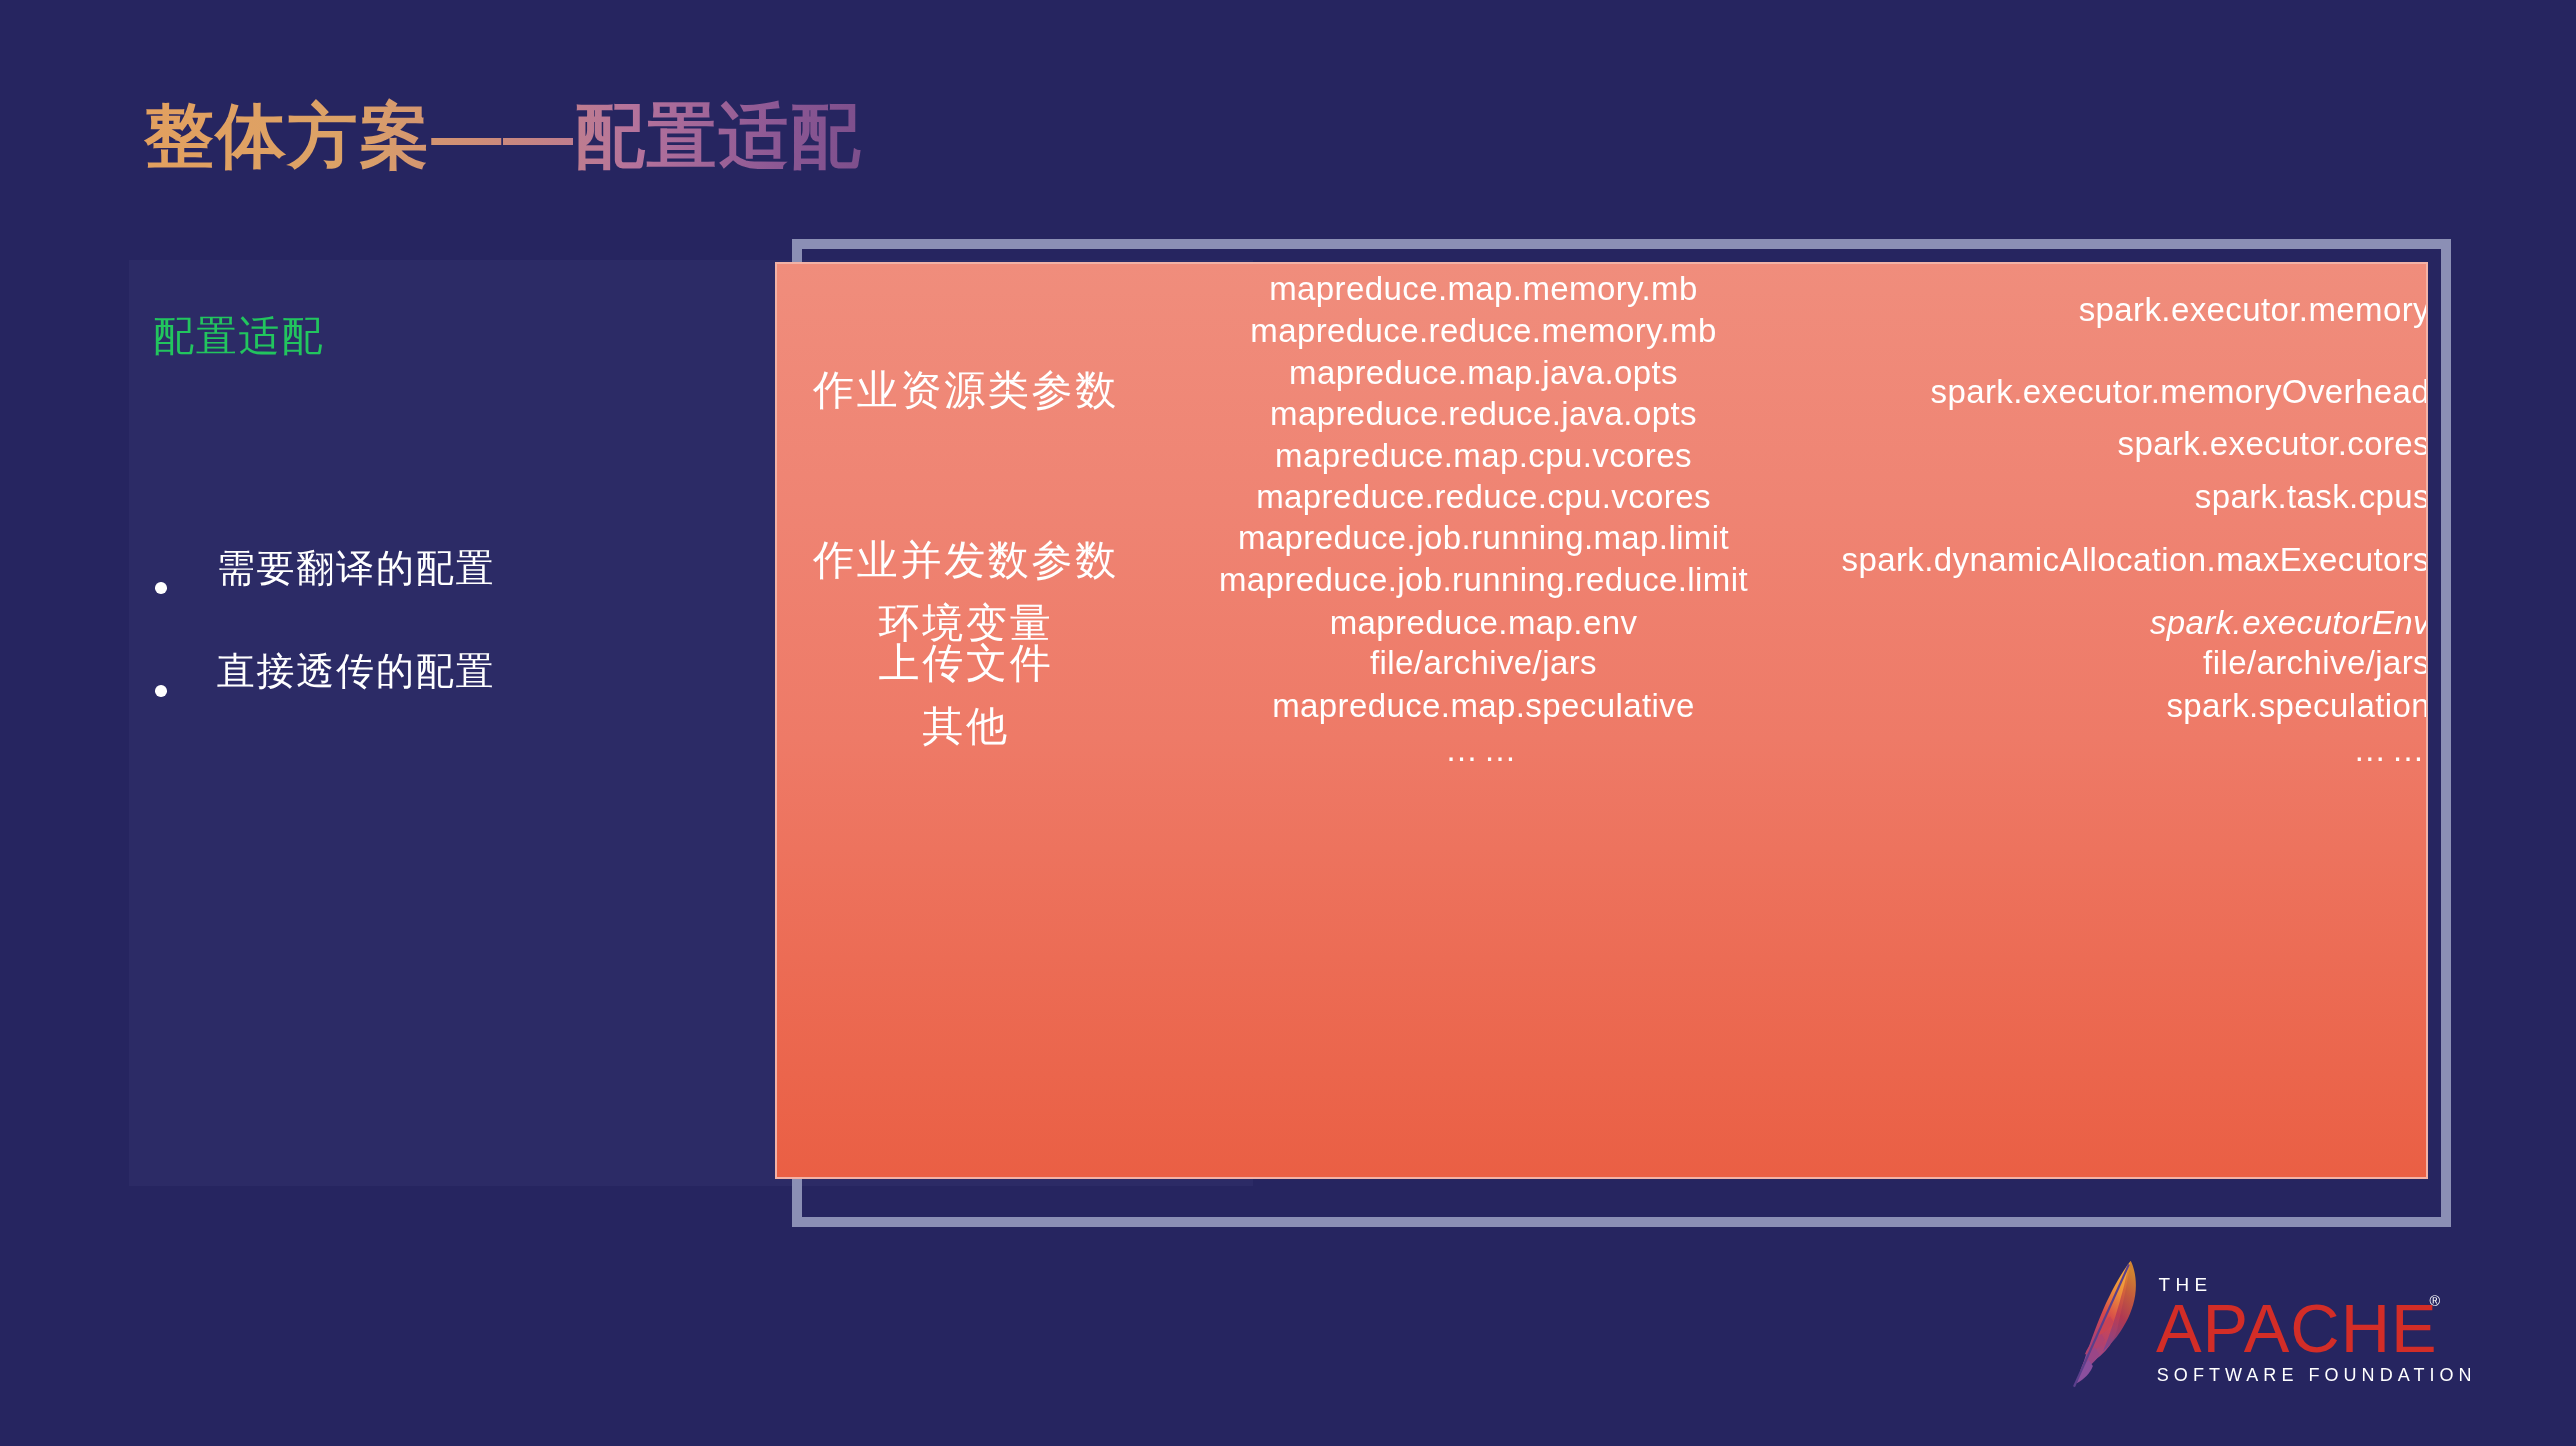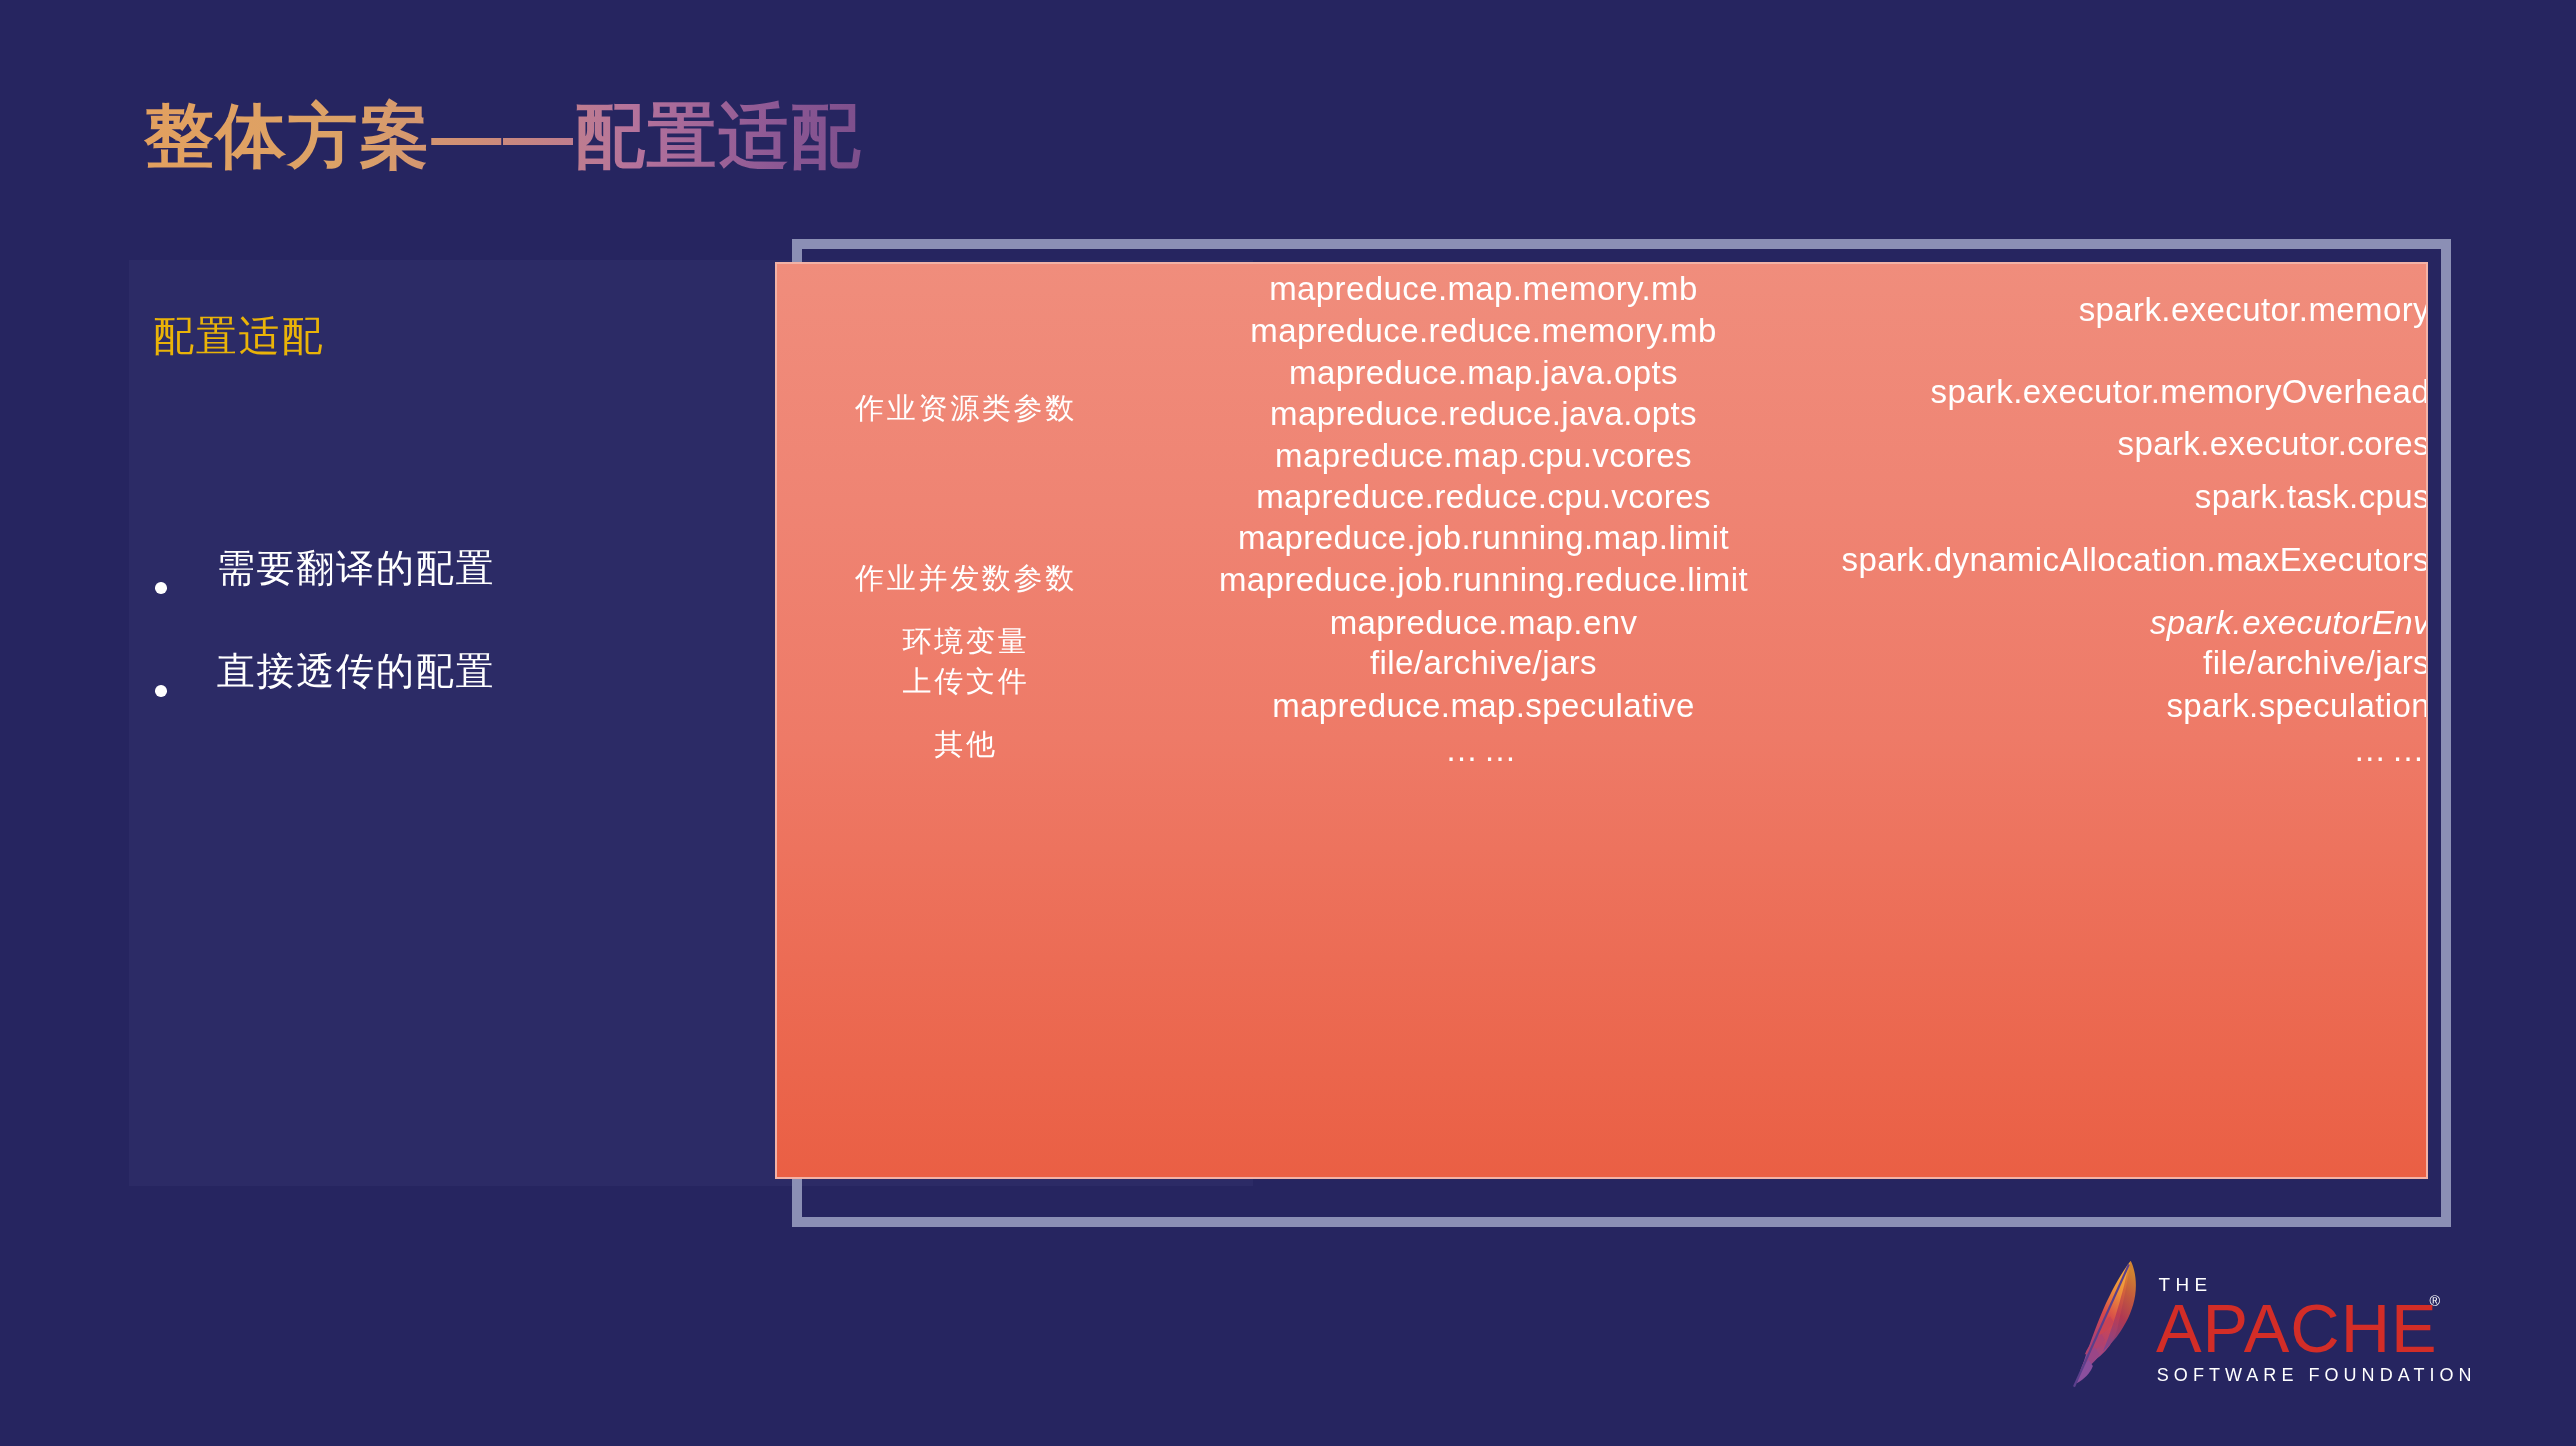--- a/index.html
+++ b/index.html
@@ -51,21 +51,21 @@
     width: 1124px;
     height: 926px;
     background: #2c2b66;
   }
 
   .left-heading {
     position: absolute;
     left: 153px;
     top: 309px;
     font-size: 41px;
-    color: #eab308;
+    color: #22c55e;
     letter-spacing: 1.8px;
     font-weight: 300;
   }
 
   .bullets {
     position: absolute;
     left: 155px;
     top: 491px;
     width: 630px;
   }
@@ -128,23 +128,22 @@
 
   .cell {
     color: #ffffff;
     font-size: 33px;
     font-weight: 300;
     letter-spacing: 0.4px;
     white-space: nowrap;
     transform: translateY(-50%);
   }
   .cell.label {
-    font-size: 29px;
+    font-size: 41px;
     letter-spacing: 2.7px;
-    margin-top: 19px;
   }
   .cell.dots {
     font-size: 33px;
     letter-spacing: 5.4px;
   }
 
   
   .apache-logo {
     position: absolute;
     left: 2065px;

